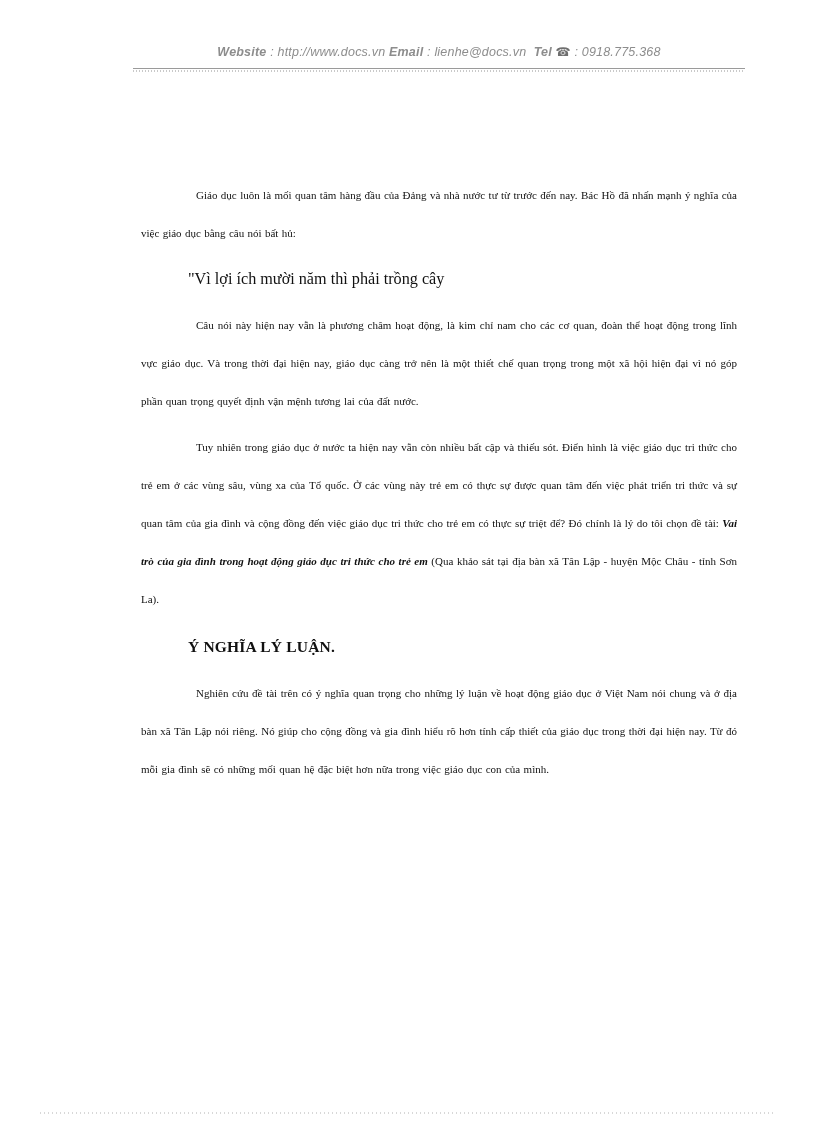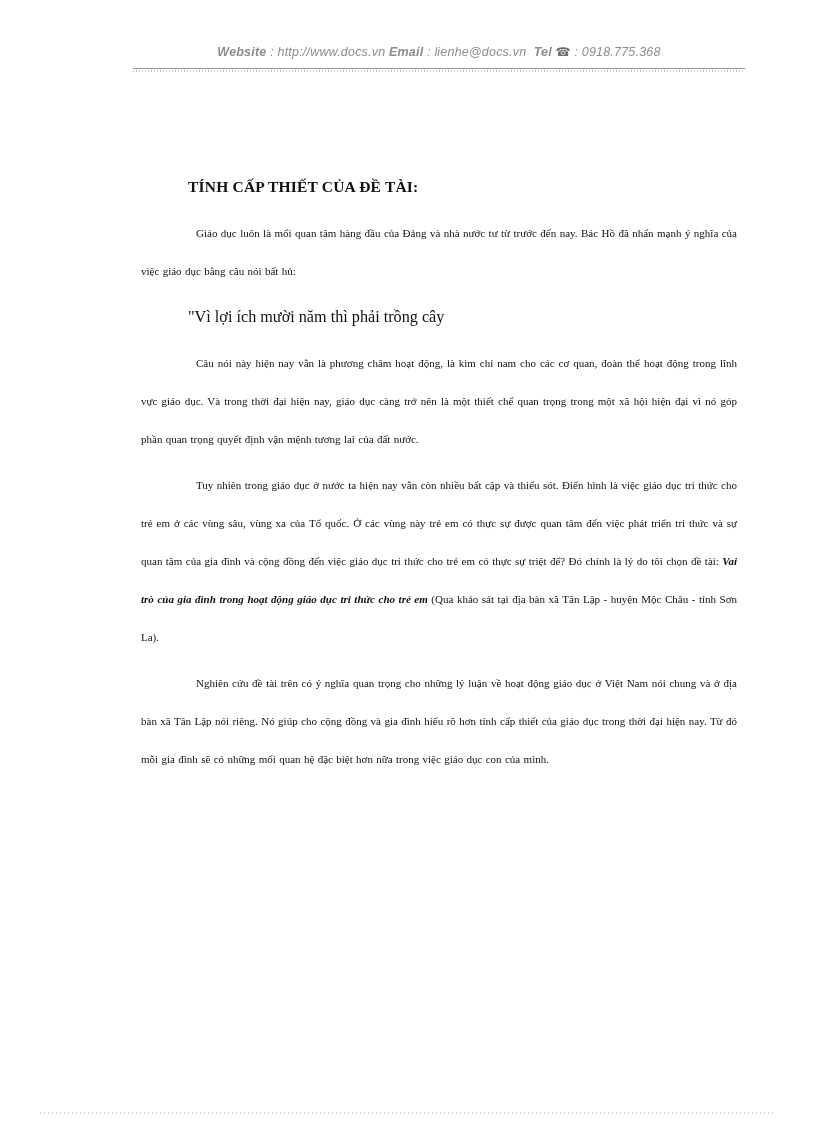--- a/index.html
+++ b/index.html
@@ -143,31 +143,31 @@
 <div class="page">
 
   <div class="doc-header">
     <div class="header-line-text"><span class="lbl">Website</span><span class="sep"> : </span><span class="val">http://www.docs.vn</span><span class="sep"> </span><span class="lbl">Email</span><span class="sep"> : </span><span class="val">lienhe@docs.vn</span><span class="sep">&nbsp; </span><span class="lbl">Tel</span><span class="sep"> </span><span class="phone-glyph">☎</span><span class="sep"> : </span><span class="val">0918.775.368</span></div>
   </div>
   <div class="header-rule"></div>
   <div class="header-rule-dotted"></div>
 
   <div class="content">
 
-    <div class="heading">TÍNH  CẤP THIẾT CỦA ĐỀ TÀI:</div>
 
     <p class="para">Giáo dục luôn là mối quan tâm hàng đầu của Đảng và nhà nước tư từ trước đến nay. Bác Hồ đã nhấn mạnh ý nghĩa của việc giáo dục bằng câu nói bất hủ:</p>
 
     <p class="quote-line">"Vì lợi  ích mười năm thì phải trồng cây</p>
 
 
     <p class="para">Câu nói này hiện nay vẫn là phương châm hoạt động, là kim chỉ nam cho các cơ quan, đoàn thể hoạt động trong lĩnh vực giáo dục. Và trong thời đại hiện nay, giáo dục càng trở nên là một thiết chế quan trọng trong một xã hội hiện đại vì nó góp phần quan trọng quyết định vận mệnh tương lai của đất nước.</p>
 
     <p class="para"><span>Tuy nhiên trong giáo dục ở nước ta hiện nay vẫn còn nhiều bất cập và thiếu sót. Điển hình là việc giáo dục tri thức cho trẻ em ở các vùng sâu, vùng xa của Tổ quốc. Ở các vùng này trẻ em có thực sự được quan tâm đến việc phát triển tri thức và sự quan tâm của gia đình và cộng đồng đến việc giáo dục tri thức cho trẻ em có thực sự triệt để? Đó chính là lý do tôi chọn đề tài: </span><span class="bi">Vai trò của gia đình trong hoạt động giáo dục tri thức cho trẻ em</span><span> (Qua khảo sát tại địa bàn xã Tân Lập - huyện Mộc Châu - tỉnh Sơn La).</span></p>
 
+    <div class="heading-2">Ý NGHĨA  LÝ LUẬN.</div>
 
     <p class="para">Nghiên cứu đề tài trên có ý nghĩa quan trọng cho những lý luận về hoạt động giáo dục ở Việt Nam nói chung và ở địa bàn xã Tân Lập nói riêng. Nó giúp cho cộng đồng và gia đình hiểu rõ hơn tính cấp thiết của giáo dục trong thời đại hiện nay. Từ đó mỗi gia đình sẽ có những mối quan hệ đặc biệt hơn nữa trong việc giáo dục con của mình.</p>
 
   </div>
 
   <div class="footer-dots"></div>
 
 </div>
 
 </body></html>

